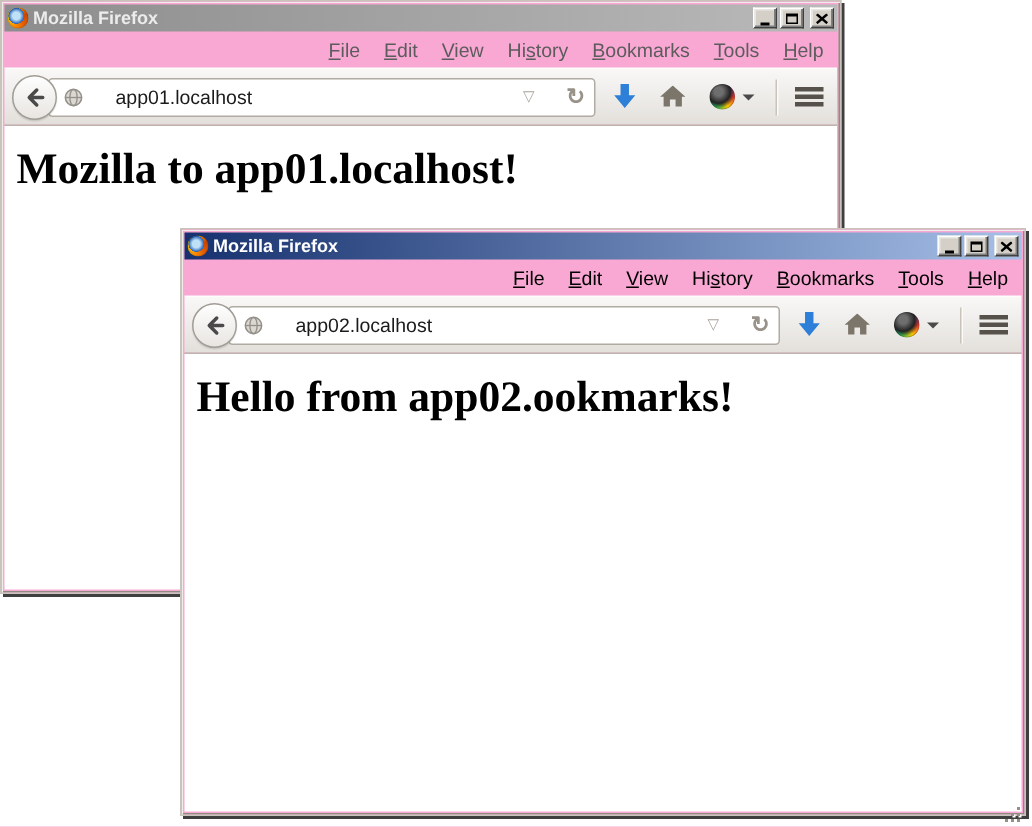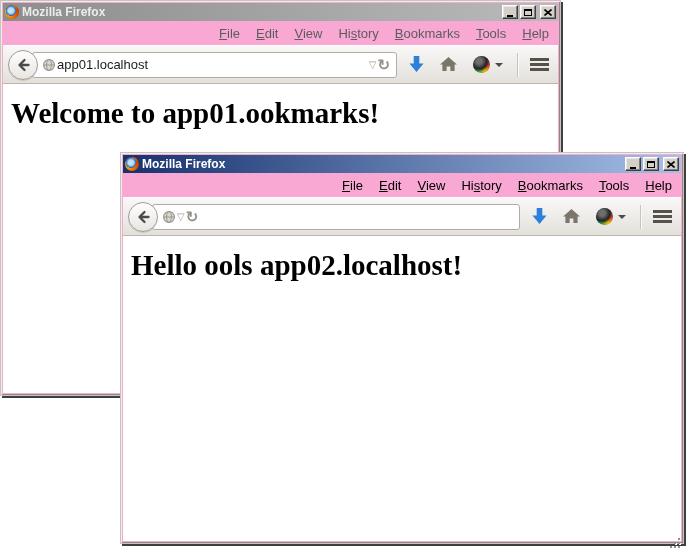--- a/index.html
+++ b/index.html
@@ -60,21 +60,21 @@
   }
   .back-btn{
     width:30px;height:30px;border-radius:50%;flex:0 0 30px;
     background:linear-gradient(#fefefe,#e8e5e1);
     border:1px solid #a19d96;box-sizing:border-box;
     display:flex;align-items:center;justify-content:center;
     margin-right:-6px;z-index:2;box-shadow:0 1px 1px rgba(0,0,0,.12);
   }
   .urlbar{
     flex:1;height:26px;background:#fff;border:1px solid #b1aca3;border-radius:3px;
-    display:flex;align-items:center;gap:1px;padding:0 6px 0 9px;box-sizing:border-box;
+    display:flex;align-items:center;gap:21px;padding:0 6px 0 9px;box-sizing:border-box;
     margin-right:12px;
   }
   .url-text{flex:1;font-size:13px;color:#1b1b1b;white-space:nowrap;overflow:hidden;}
   .url-dropdown{font-size:10px;color:#a9a49b;line-height:1;}
   .reload{font-size:15px;color:#989289;line-height:1;font-weight:bold;}
   .tb-group{display:flex;align-items:center;flex:0 0 auto;}
   .tb-btn{display:flex;align-items:center;justify-content:center;}
   .gap16{margin-left:16px;}
   .colorwheel{
     width:17px;height:17px;border-radius:50%;
@@ -171,21 +171,21 @@
         <span class="colorwheel"></span>
         <span class="caret"></span>
       </span>
       <span class="separator"></span>
       <span class="tb-btn">
         <span class="hamburger"></span>
       </span>
     </span>
   </div>
   <div class="content">
-    <h1>Welcome to app01.ookmarks!</h1>
+    <h1>Mozilla to app01.localhost!</h1>
   </div>
 </div>
 
 <div class="window front">
   <div class="titlebar active">
     <span class="fx-icon"></span>
     <span class="title-text">Mozilla Firefox</span>
     <span class="winbtns">
       <span class="winbtn">
           <span class="g-min"></span>
@@ -215,20 +215,21 @@
       <svg width="16" height="16" viewBox="0 0 16 16">
           <path d="M9.5 3 L4.5 8 L9.5 13 M4.8 8 H13.5" stroke="#4a4a4a" stroke-width="2.3" fill="none" stroke-linecap="round" stroke-linejoin="round"></path>
         </svg>
     </span>
     <span class="urlbar">
       <svg width="14" height="14" viewBox="0 0 16 16">
           <circle cx="8" cy="8" r="6.2" fill="#dbd8d2" stroke="#94908a" stroke-width="1.2"></circle>
           <ellipse cx="8" cy="8" rx="2.8" ry="6.2" fill="none" stroke="#94908a" stroke-width="1"></ellipse>
           <line x1="1.8" y1="8" x2="14.2" y2="8" stroke="#94908a" stroke-width="1"></line>
         </svg>
+      <span class="url-text">app02.localhost</span>
       <span class="url-dropdown">▽</span>
       <span class="reload">↻</span>
     </span>
     <span class="tb-group">
       <span class="tb-btn">
         <svg width="15" height="17" viewBox="0 0 16 18">
             <path d="M5 0 h6 v8 h4.5 L8 17 L0.5 8 H5 Z" fill="#2e7fd8"></path>
           </svg>
       </span>
       <span class="tb-btn gap16">
@@ -240,16 +241,16 @@
         <span class="colorwheel"></span>
         <span class="caret"></span>
       </span>
       <span class="separator"></span>
       <span class="tb-btn">
         <span class="hamburger"></span>
       </span>
     </span>
   </div>
   <div class="content">
-    <h1>Hello ools app02.localhost!</h1>
+    <h1>Hello from app02.ookmarks!</h1>
   </div>
   <span class="resize-grip"></span>
 </div>
 
 </body></html>

